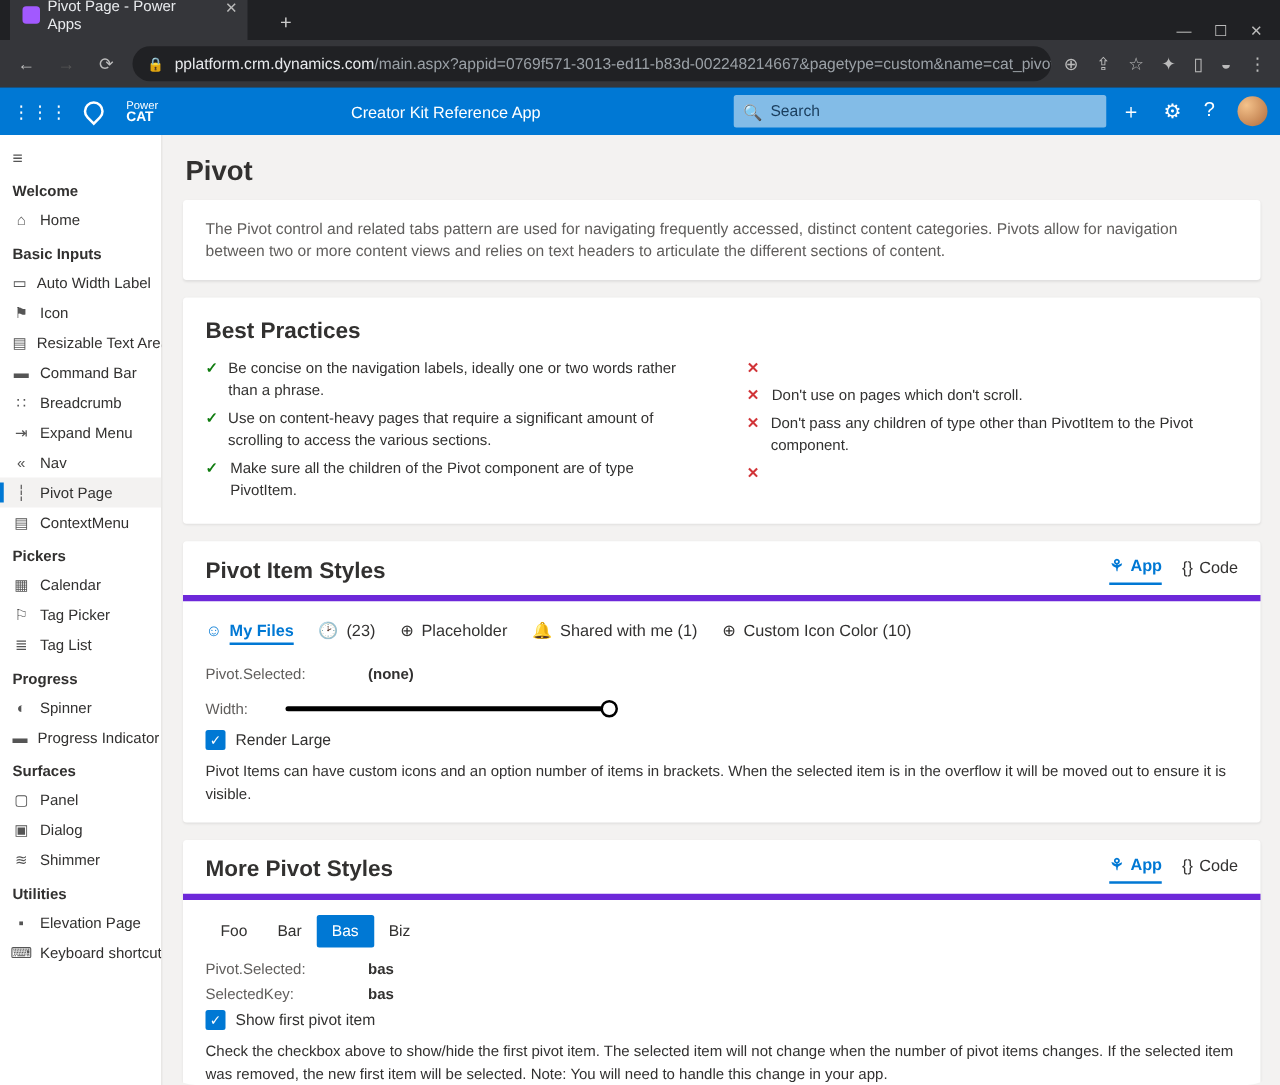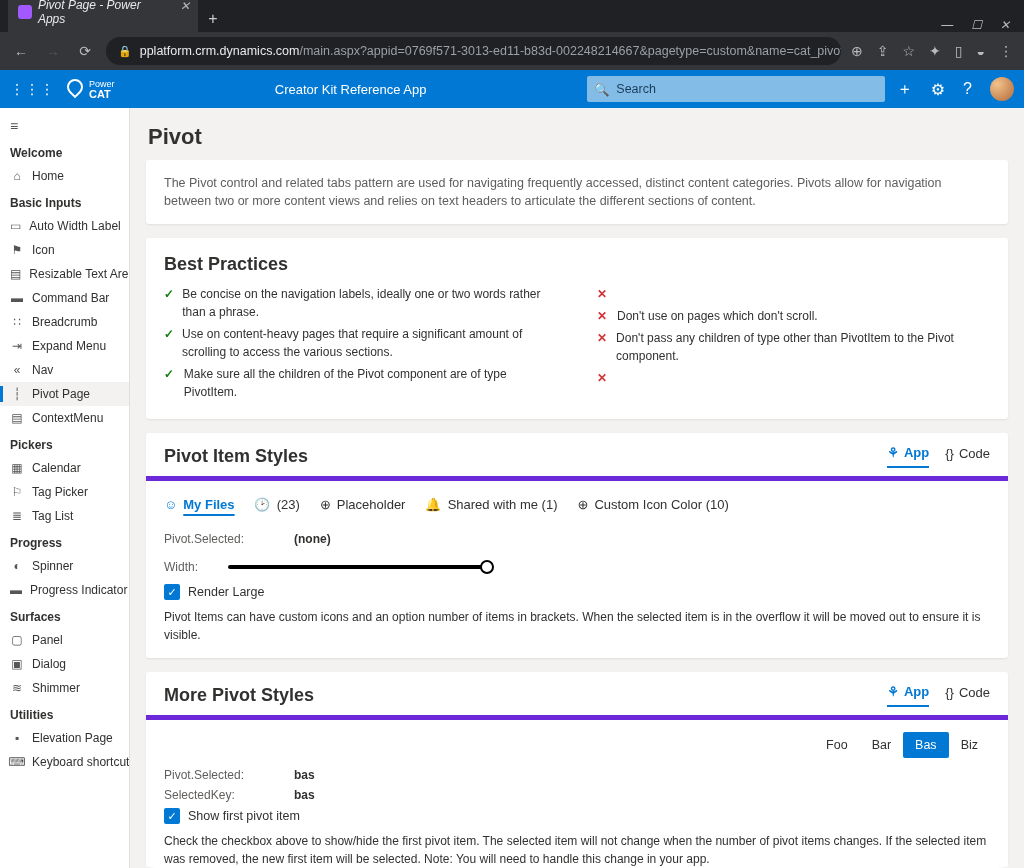--- a/index.html
+++ b/index.html
@@ -1,41 +1,41 @@
 <!DOCTYPE html>
 <html><head>
 <meta charset="utf-8">
 <style>
   * { box-sizing: border-box; font-family: "Segoe UI", -apple-system, sans-serif; }
   html, body { margin:0; padding:0; width:1024px; height:868px; background:#2b2b2b; overflow:hidden; }
 
   
   .browser-chrome { background:#202124; }
-  .tabbar { height:32px; display:flex; align-items:end; padding:4px 2px 0 8px; gap:4px;font-style:italic; }
+  .tabbar { height:32px; display:flex; align-items:end; padding:4px 2px 0 8px; gap:20px; }
   .tab { display:flex; align-items:center; gap:6px; background:#35363a; color:#e8eaed; font-size:12px;
          padding:6px 28px 6px 10px; border-radius:8px 8px 0 0; position:relative; width:190px;}
   .tab .favicon { width:14px; height:14px; background:#a259ff; border-radius:3px; }
   .tab .close { position:absolute; right:8px; top:7px; color:#bbb; font-size:12px; }
   .newtab { color:#ccc; font-size:16px; padding:4px 6px; }
   .win-controls { margin-left:auto; display:flex; gap:18px; padding-right:12px; color:#bbb; font-size:12px; }
 
   .urlbar-row { display:flex; align-items:center; height:38px; background:#35363a; padding:0 10px; gap:10px; }
   .nav-btn { width:22px; height:22px; display:flex; align-items:center; justify-content:center; color:#bbb; font-size:14px; }
   .nav-btn.disabled { color:#555; }
   .urlbar { flex:1; background:#202124; border-radius:20px; height:28px; display:flex; align-items:center;
             padding:0 12px; color:#9aa0a6; font-size:12.5px; gap:8px; overflow:hidden; white-space:nowrap; }
   .urlbar .lock { color:#9aa0a6; font-size:11px; }
   .host { color:#e8eaed; }
   .chrome-right { display:flex; gap:14px; color:#bbb; font-size:14px; align-items:center;}
   .dots { letter-spacing:1px; }
 
   
   .app-header { background:#0078d4; height:38px; display:flex; align-items:center; color:#fff; padding:0 10px; gap:12px;}
   .waffle { font-size:14px; letter-spacing:1px; }
-  .catlogo { display:flex; align-items:flex-start; gap:6px;}
+  .catlogo { display:flex; align-items:center; gap:18px;}
   .catlogo .paw { width:16px; height:16px; border:2px solid #fff; border-radius:50% 50% 50% 0; transform:rotate(-45deg);}
   .catlogo .txt { font-size:11px; line-height:10px;}
   .catlogo .txt .small{font-size:9px; display:block;}
   .app-title-center { flex:1; text-align:center; font-size:13px; }
   .searchbox { width:298px; height:26px; background:#83bce7; border-radius:2px; display:flex; align-items:center;
                padding:0 8px; color:#1a3d5c; font-size:12.5px; gap:6px;}
   .header-right { display:flex; align-items:center; gap:18px; font-size:16px; margin-left:auto;}
   .avatar { width:24px; height:24px; border-radius:50%; background:radial-gradient(circle at 30% 30%, #f4c28b, #b06a3b);}
 
   
@@ -86,21 +86,21 @@
 
   .slider-row { display:flex; align-items:center; gap:30px; margin:14px 0 10px; font-size:12px; color:#605e5c;}
   .slider { position:relative; width:260px; height:4px; background:#000; border-radius:2px;}
   .slider .thumb { position:absolute; right:-6px; top:-5px; width:14px; height:14px; border:2px solid #000;
                    border-radius:50%; background:#fff;}
   .chk-row { display:flex; align-items:center; gap:8px; font-size:12.5px; margin:6px 0 8px;}
   .chk { width:16px; height:16px; background:#0078d4; display:flex; align-items:center; justify-content:center;
          color:#fff; font-size:11px; border-radius:2px;}
   .note { font-size:12px; color:#323130; line-height:1.5;}
 
-  .pillrow { display:flex; gap:0; font-size:12.5px; margin-bottom:10px;justify-content:flex-end;}
+  .pillrow { display:flex; gap:0; font-size:12.5px; margin-bottom:10px;}
   .pill { padding:6px 12px; cursor:pointer;}
   .pill.active { background:#0078d4; color:#fff; border-radius:2px;}
 </style>
 </head>
 <body>
 
 <div class="browser-chrome">
   <div class="tabbar">
     <div class="tab">
       <span class="favicon"></span>

